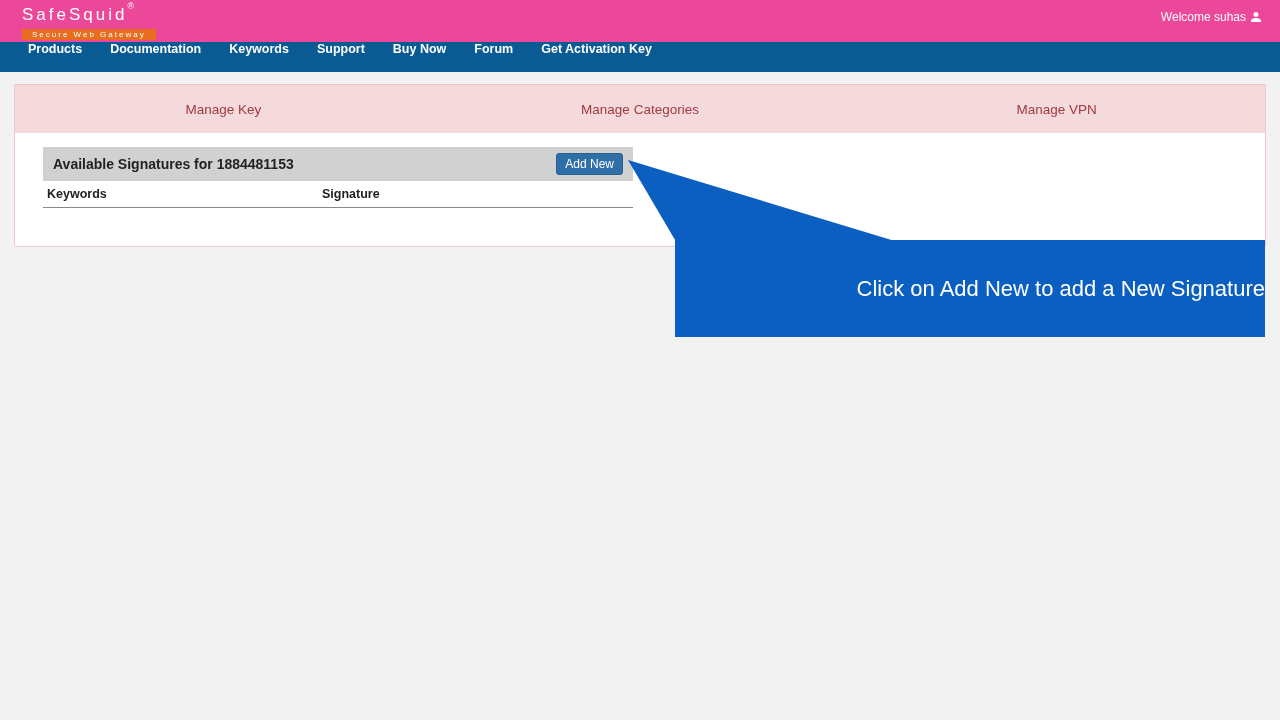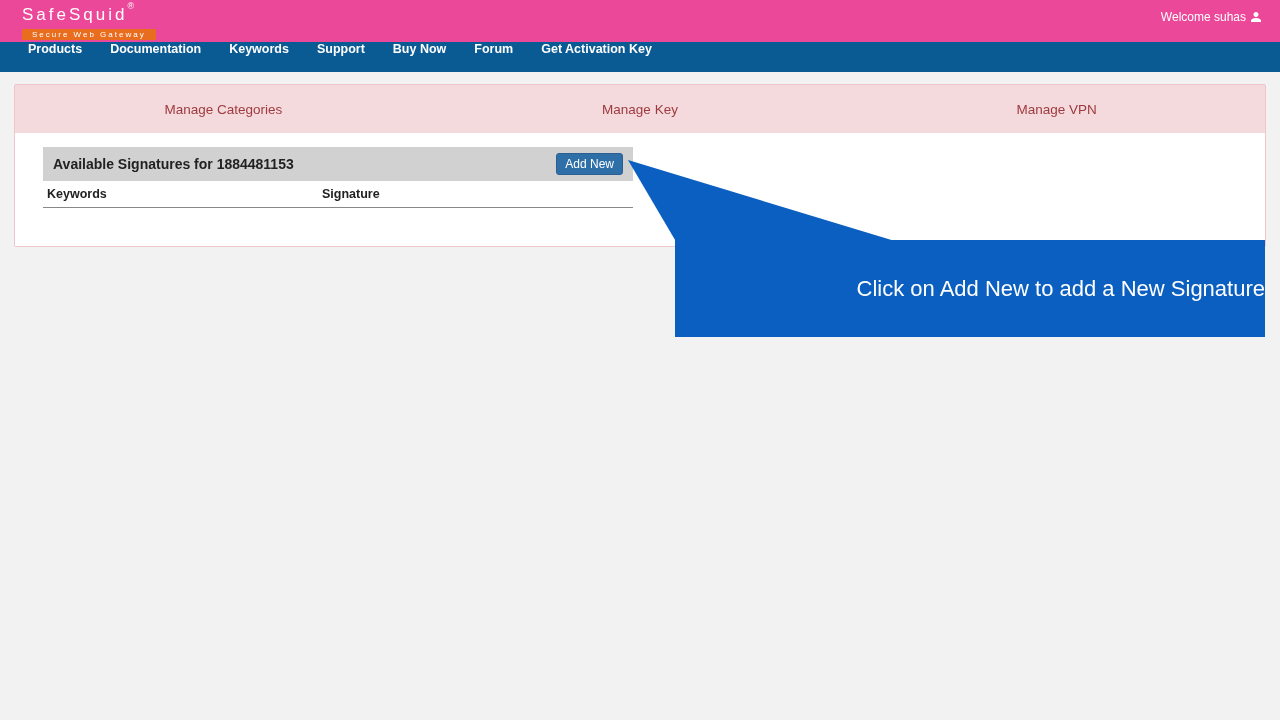--- a/index.html
+++ b/index.html
@@ -50,22 +50,22 @@
   <div class="nav-item">Documentation</div>
   <div class="nav-item">Keywords</div>
   <div class="nav-item">Support</div>
   <div class="nav-item">Buy Now</div>
   <div class="nav-item">Forum</div>
   <div class="nav-item">Get Activation Key</div>
 </div>
 
 <div class="container">
   <div class="tabs">
+    <div class="tab">Manage Key</div>
     <div class="tab">Manage Categories</div>
-    <div class="tab">Manage Key</div>
     <div class="tab">Manage VPN</div>
   </div>
   <div class="tab-body">
     <div class="panel-header">
       <span class="panel-title">Available Signatures for 1884481153</span>
       <span class="add-btn">Add New</span>
     </div>
     <table class="tbl">
       <thead>
         <tr>

